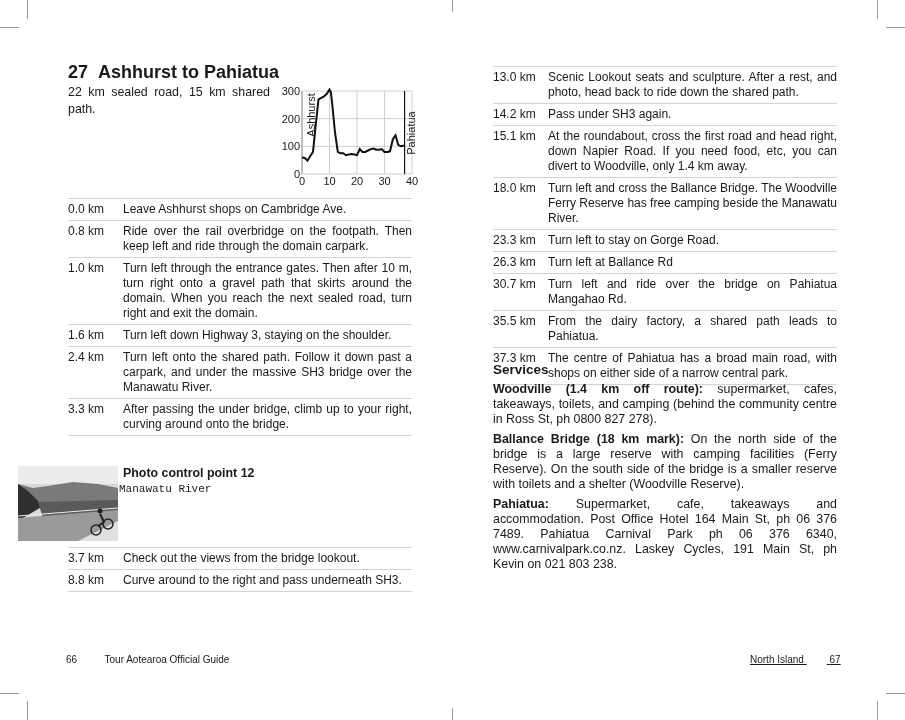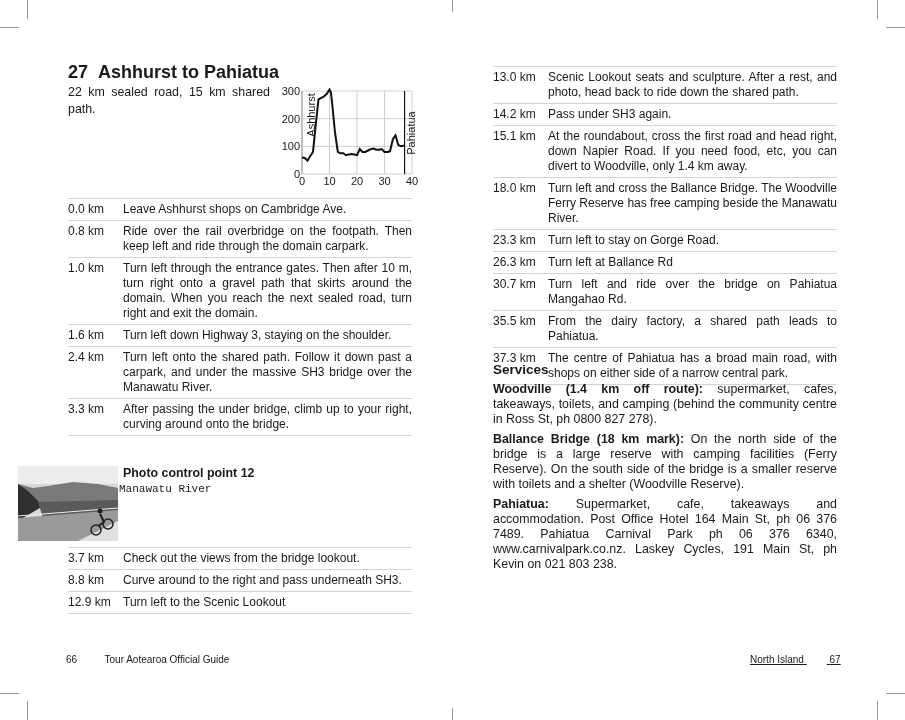--- a/index.html
+++ b/index.html
@@ -128,24 +128,20 @@
 
 <div class="route left-route2" id="route2">
     <div class="row">
       <span class="km">3.7 km</span>
       <span class="txt">Check out the views from the bridge lookout.</span>
     </div>
     <div class="row">
       <span class="km">8.8 km</span>
       <span class="txt">Curve around to the right and pass underneath SH3.</span>
     </div>
-    <div class="row">
-      <span class="km">12.9 km</span>
-      <span class="txt">Turn left to the Scenic Lookout</span>
-    </div>
   </div>
 
 <div class="footer" style="left:66px;">
   <span>66</span>
   <span style="display:inline-block;width:22px;"></span>
   <span>Tour Aotearoa Official Guide</span>
 </div>
 
 <div class="route right-route" id="route3">
     <div class="row">

